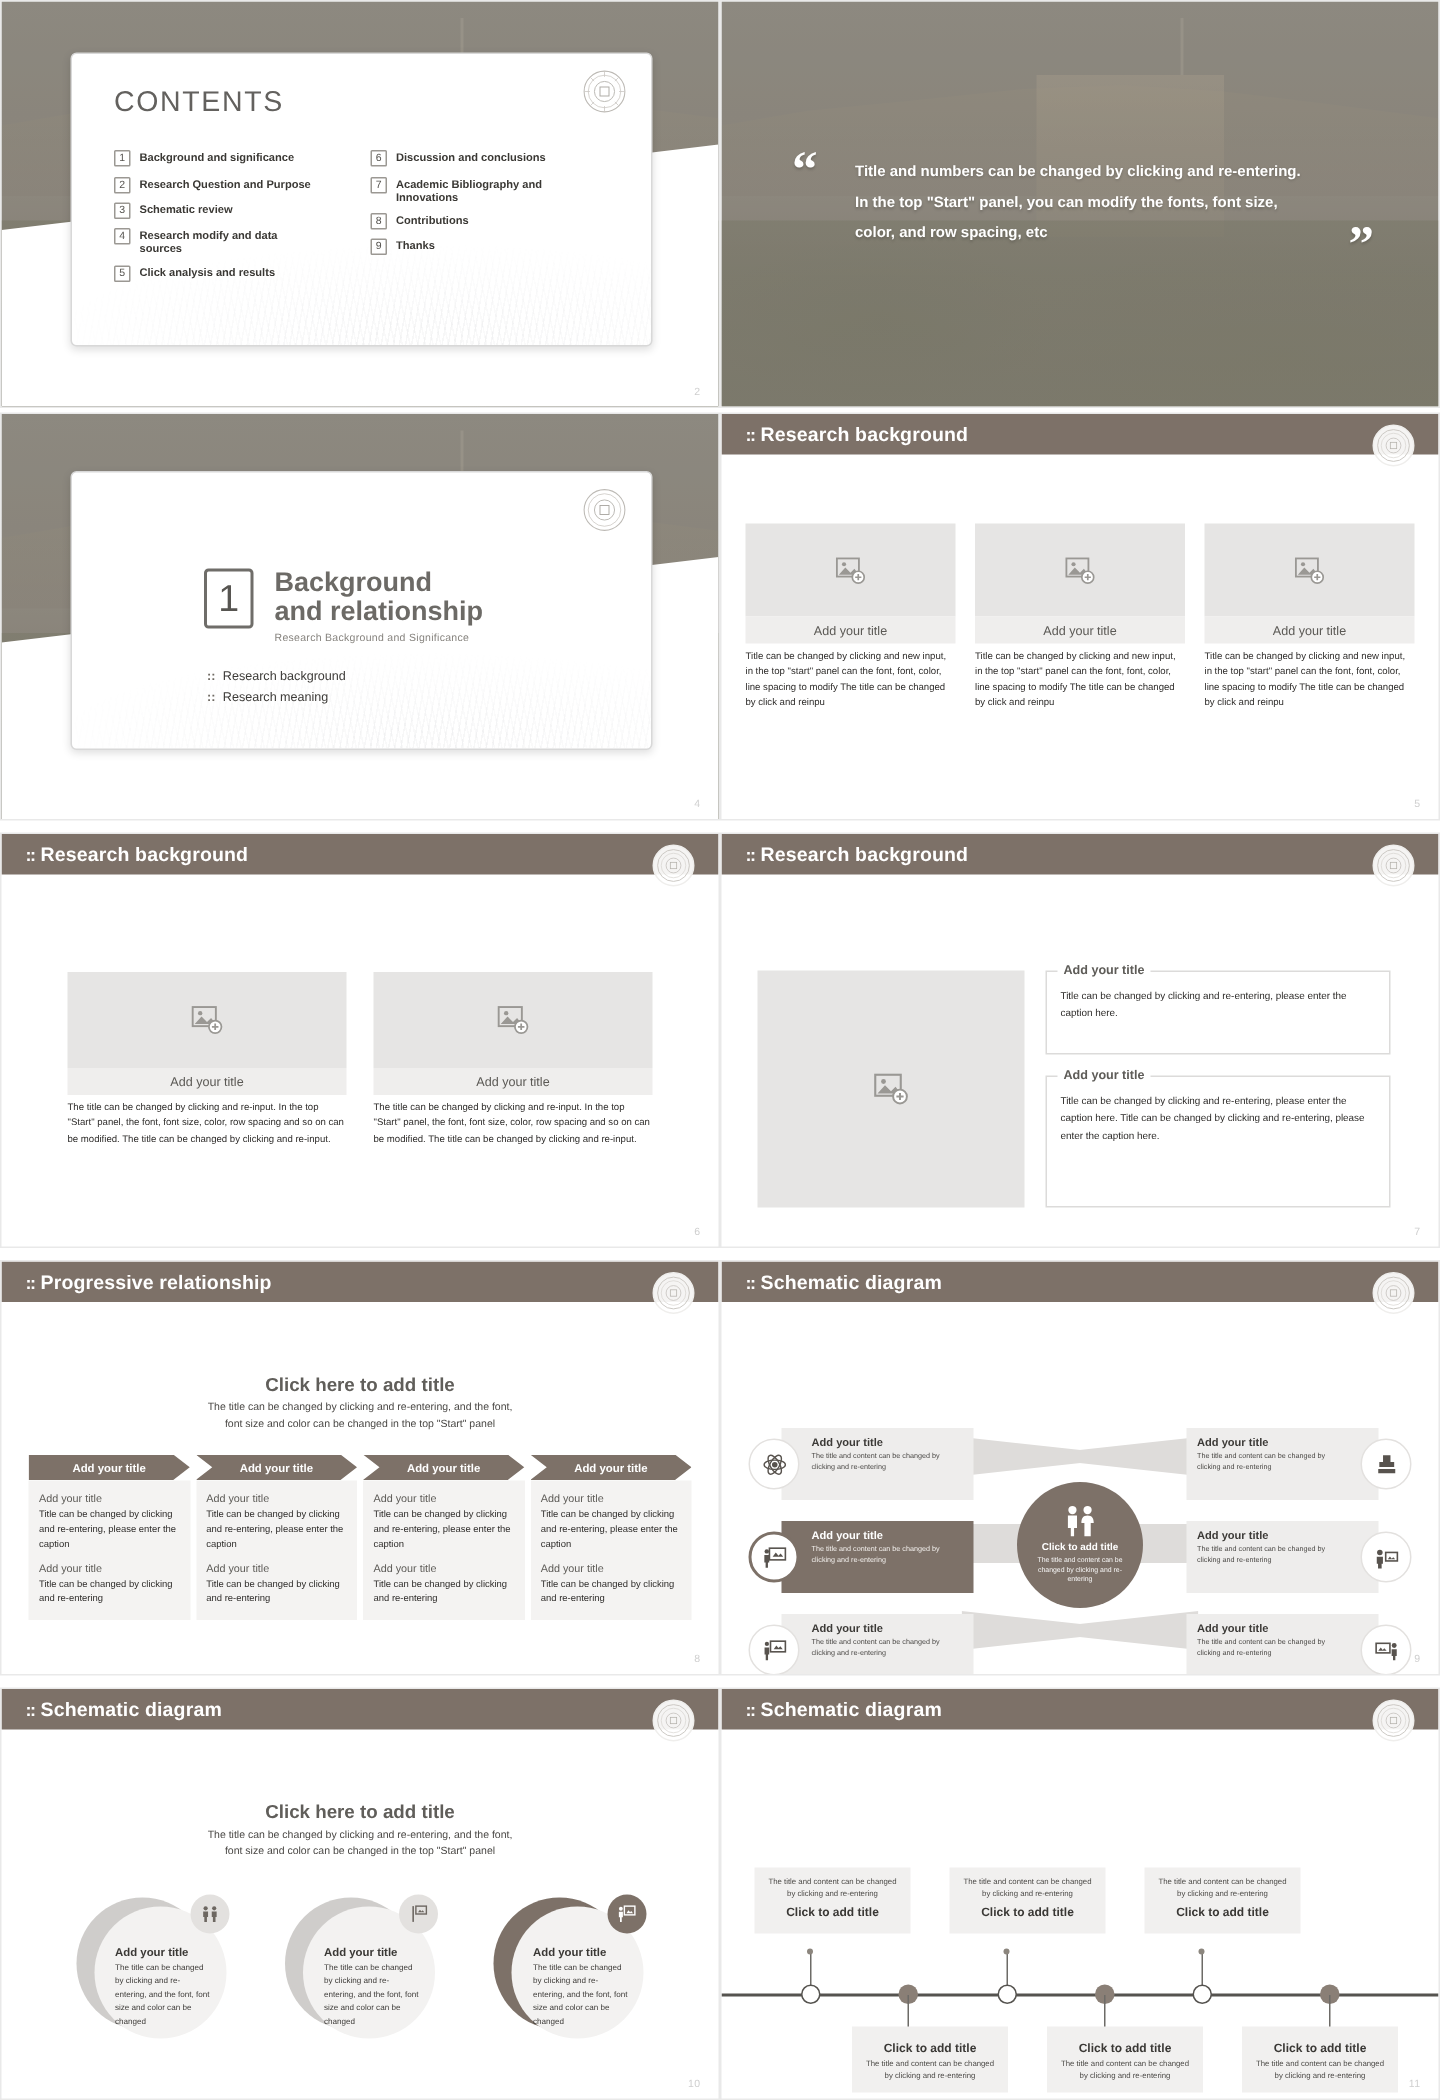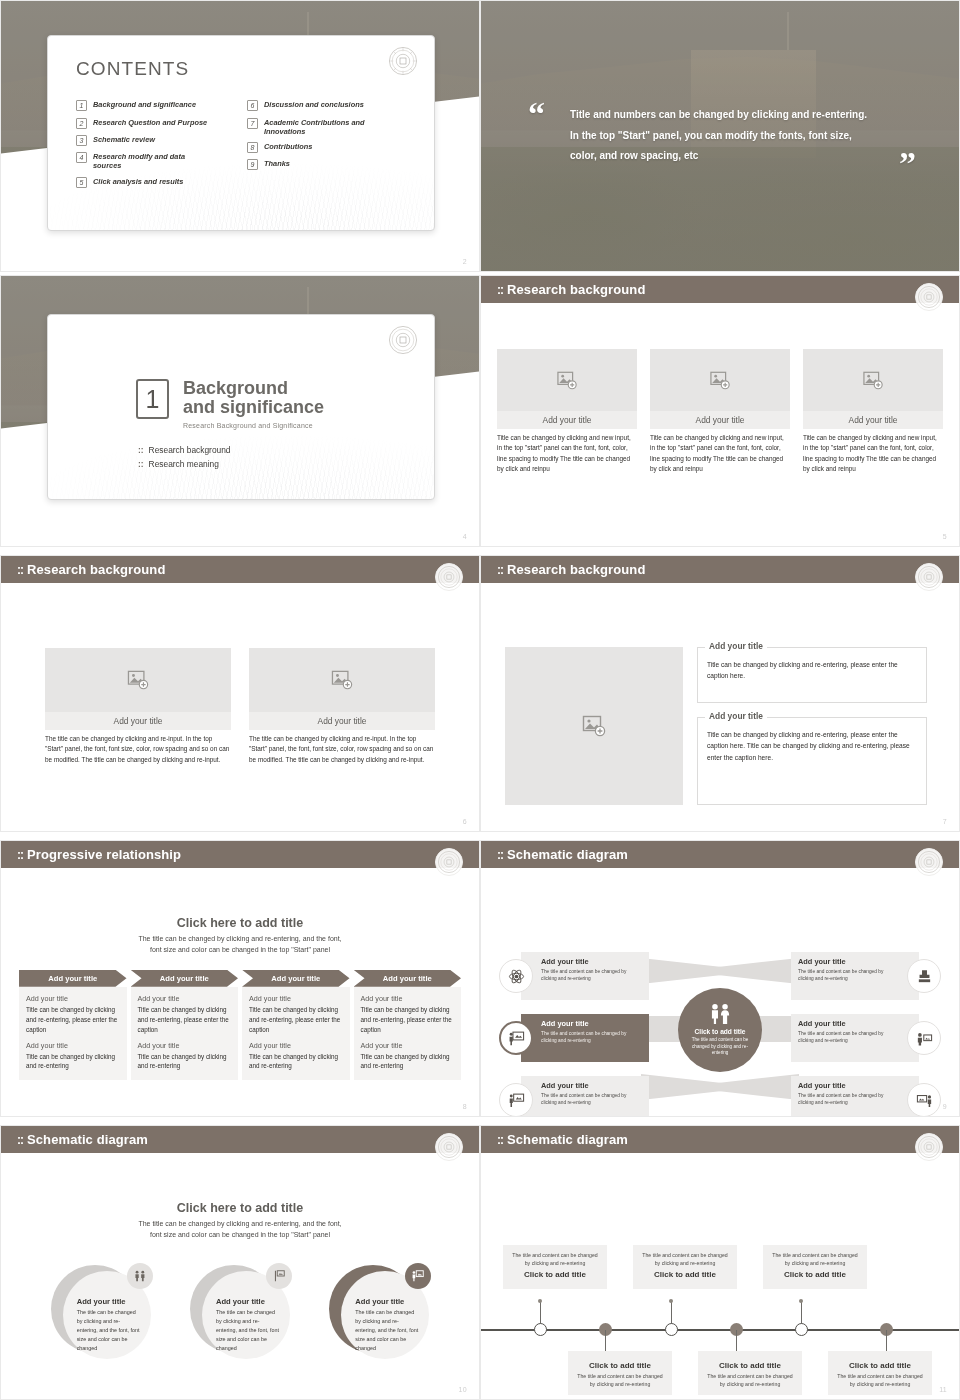--- a/index.html
+++ b/index.html
@@ -52,21 +52,21 @@
     display:flex; align-items:center; justify-content:center; flex:0 0 auto; }
   .seal svg{ display:block; }
 
   
   .panel{ position:absolute; background:#fff; border:1px solid #d8d8d8;
     box-shadow:0 2px 6px rgba(0,0,0,.13); overflow:hidden; }
 
   
   .contents-title{ font-size:19px; font-weight:400; letter-spacing:1.1px; color:#63615e; }
   .toc{ display:grid; grid-template-columns:1fr 1fr; column-gap:10px; row-gap:0; }
-  .toc-col{ display:flex; flex-direction:column;font-style:italic; }
+  .toc-col{ display:flex; flex-direction:column; }
   .toc-row{ display:flex; align-items:flex-start; gap:6px; padding:3.2px 0; }
   .num{ width:11px; height:11px; flex:0 0 auto; border:1px solid #9b9893; border-radius:1px;
     font-size:7px; color:#55534f; display:flex; align-items:center; justify-content:center; }
   .toc-label{ font-size:7.4px; font-weight:bold; color:#3a3834; line-height:1.22; }
 
   
   .quote-wrap{ position:absolute; inset:0; display:flex; align-items:center;
     justify-content:center; }
   .quote{ position:relative; width:300px; color:#fff; font-weight:bold; font-size:10px;
     line-height:2.05; text-shadow:0 1px 2px rgba(0,0,0,.22); }
@@ -224,21 +224,21 @@
               <span class="toc-label">Click analysis and results</span>
             </div>
           </div>
           <div class="toc-col">
             <div class="toc-row">
               <span class="num">6</span>
               <span class="toc-label">Discussion and conclusions</span>
             </div>
             <div class="toc-row">
               <span class="num">7</span>
-              <span class="toc-label" style="max-width:116px;">Academic Contributions and Innovations</span>
+              <span class="toc-label" style="max-width:116px;">Academic Bibliography and Innovations</span>
             </div>
             <div class="toc-row">
               <span class="num">8</span>
               <span class="toc-label">Contributions</span>
             </div>
             <div class="toc-row">
               <span class="num">9</span>
               <span class="toc-label">Thanks</span>
             </div>
           </div>
@@ -279,21 +279,21 @@
           <circle cx="17" cy="17" r="12.3" fill="none" stroke="#cbc8c3" stroke-width=".6"></circle>
           <circle cx="17" cy="17" r="7.6" fill="none" stroke="#b7b4af" stroke-width=".7"></circle>
           <rect x="13.6" y="13.6" width="6.8" height="6.8" fill="none" stroke="#a9a6a1" stroke-width=".7"></rect>
         </svg>
       </div>
 
       <div style="position:relative; padding:64px 0 0 88px; display:flex; gap:14px; align-items:flex-start;">
         <div class="sec-num">1</div>
         <div>
           <div class="sec-h1">Background</div>
-          <div class="sec-h1">and significance</div>
+          <div class="sec-h1">and relationship</div>
           <div class="sec-sub">Research Background and Significance</div>
         </div>
       </div>
       <div style="position:relative; padding:12px 0 0 90px;">
         <div class="sec-bullet">
           <span class="dd">::</span>
           <span>Research background</span>
         </div>
         <div class="sec-bullet">
           <span class="dd">::</span>

